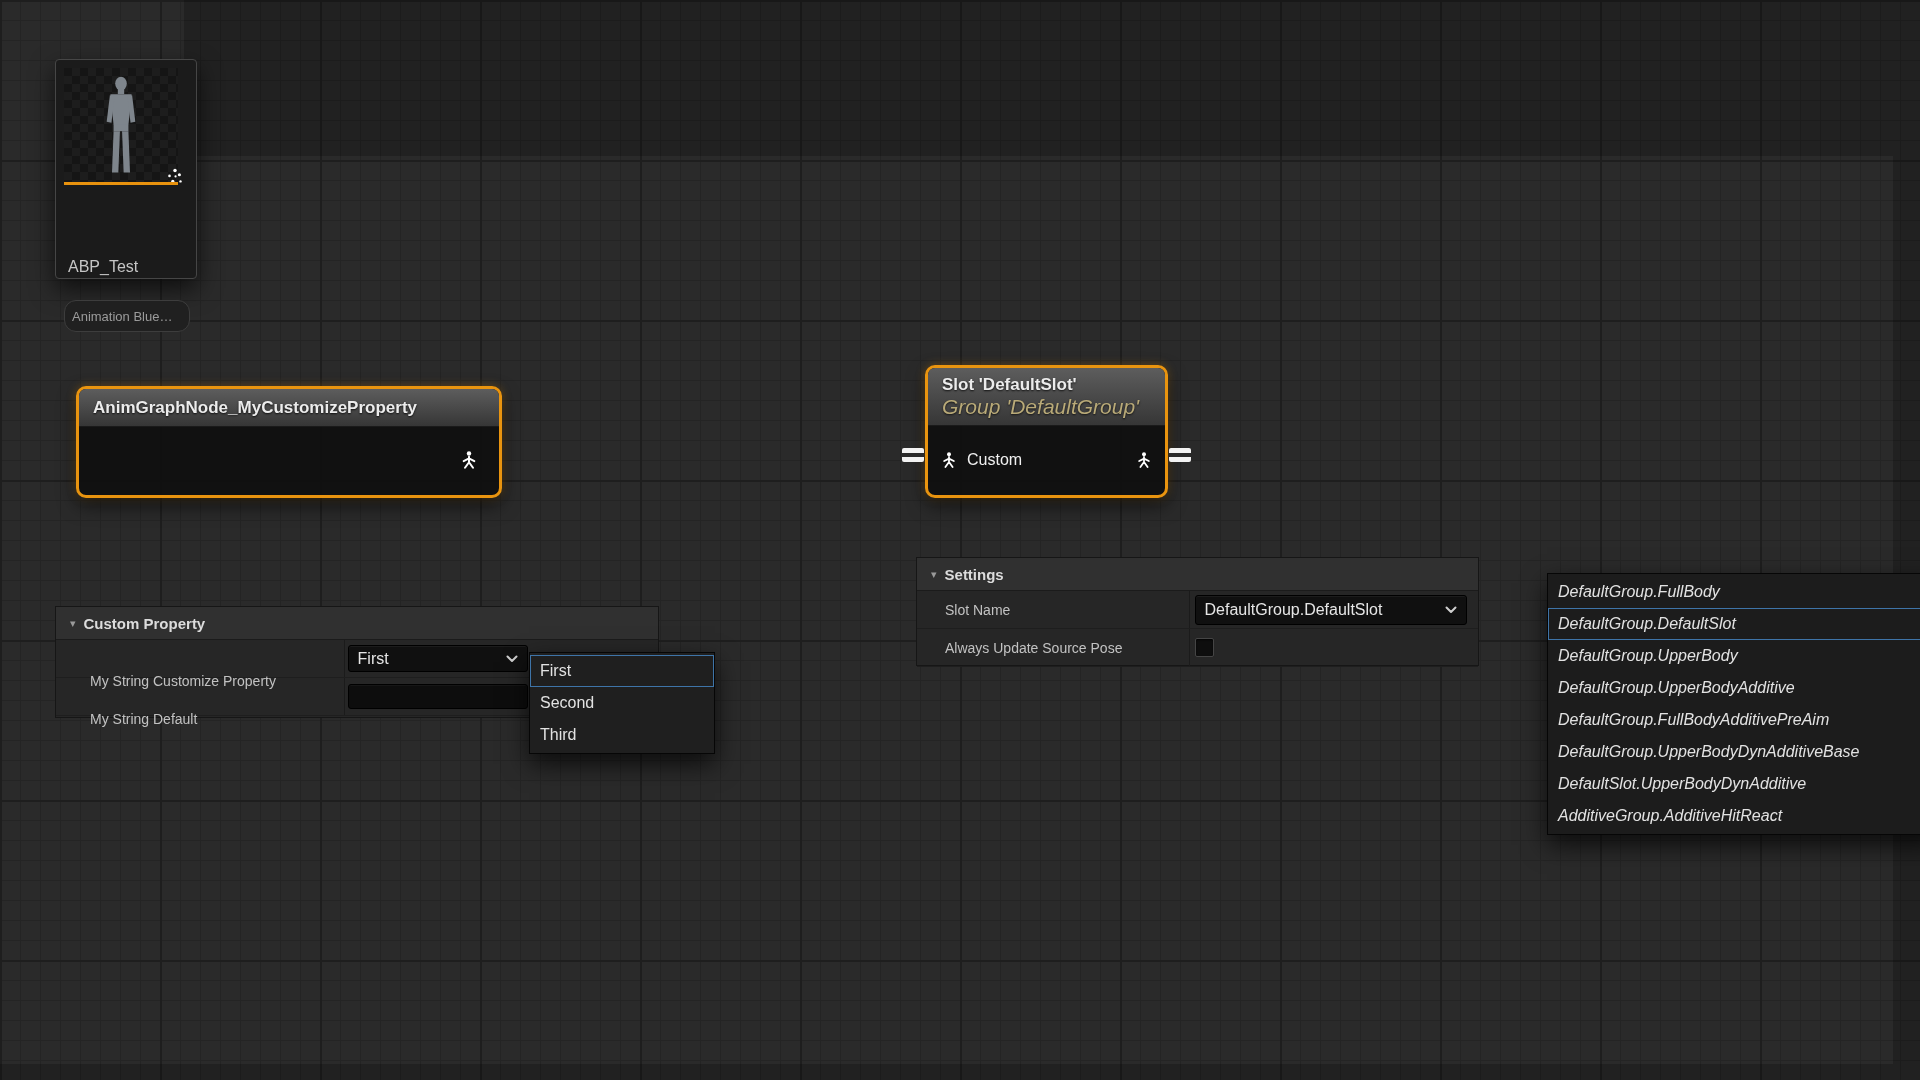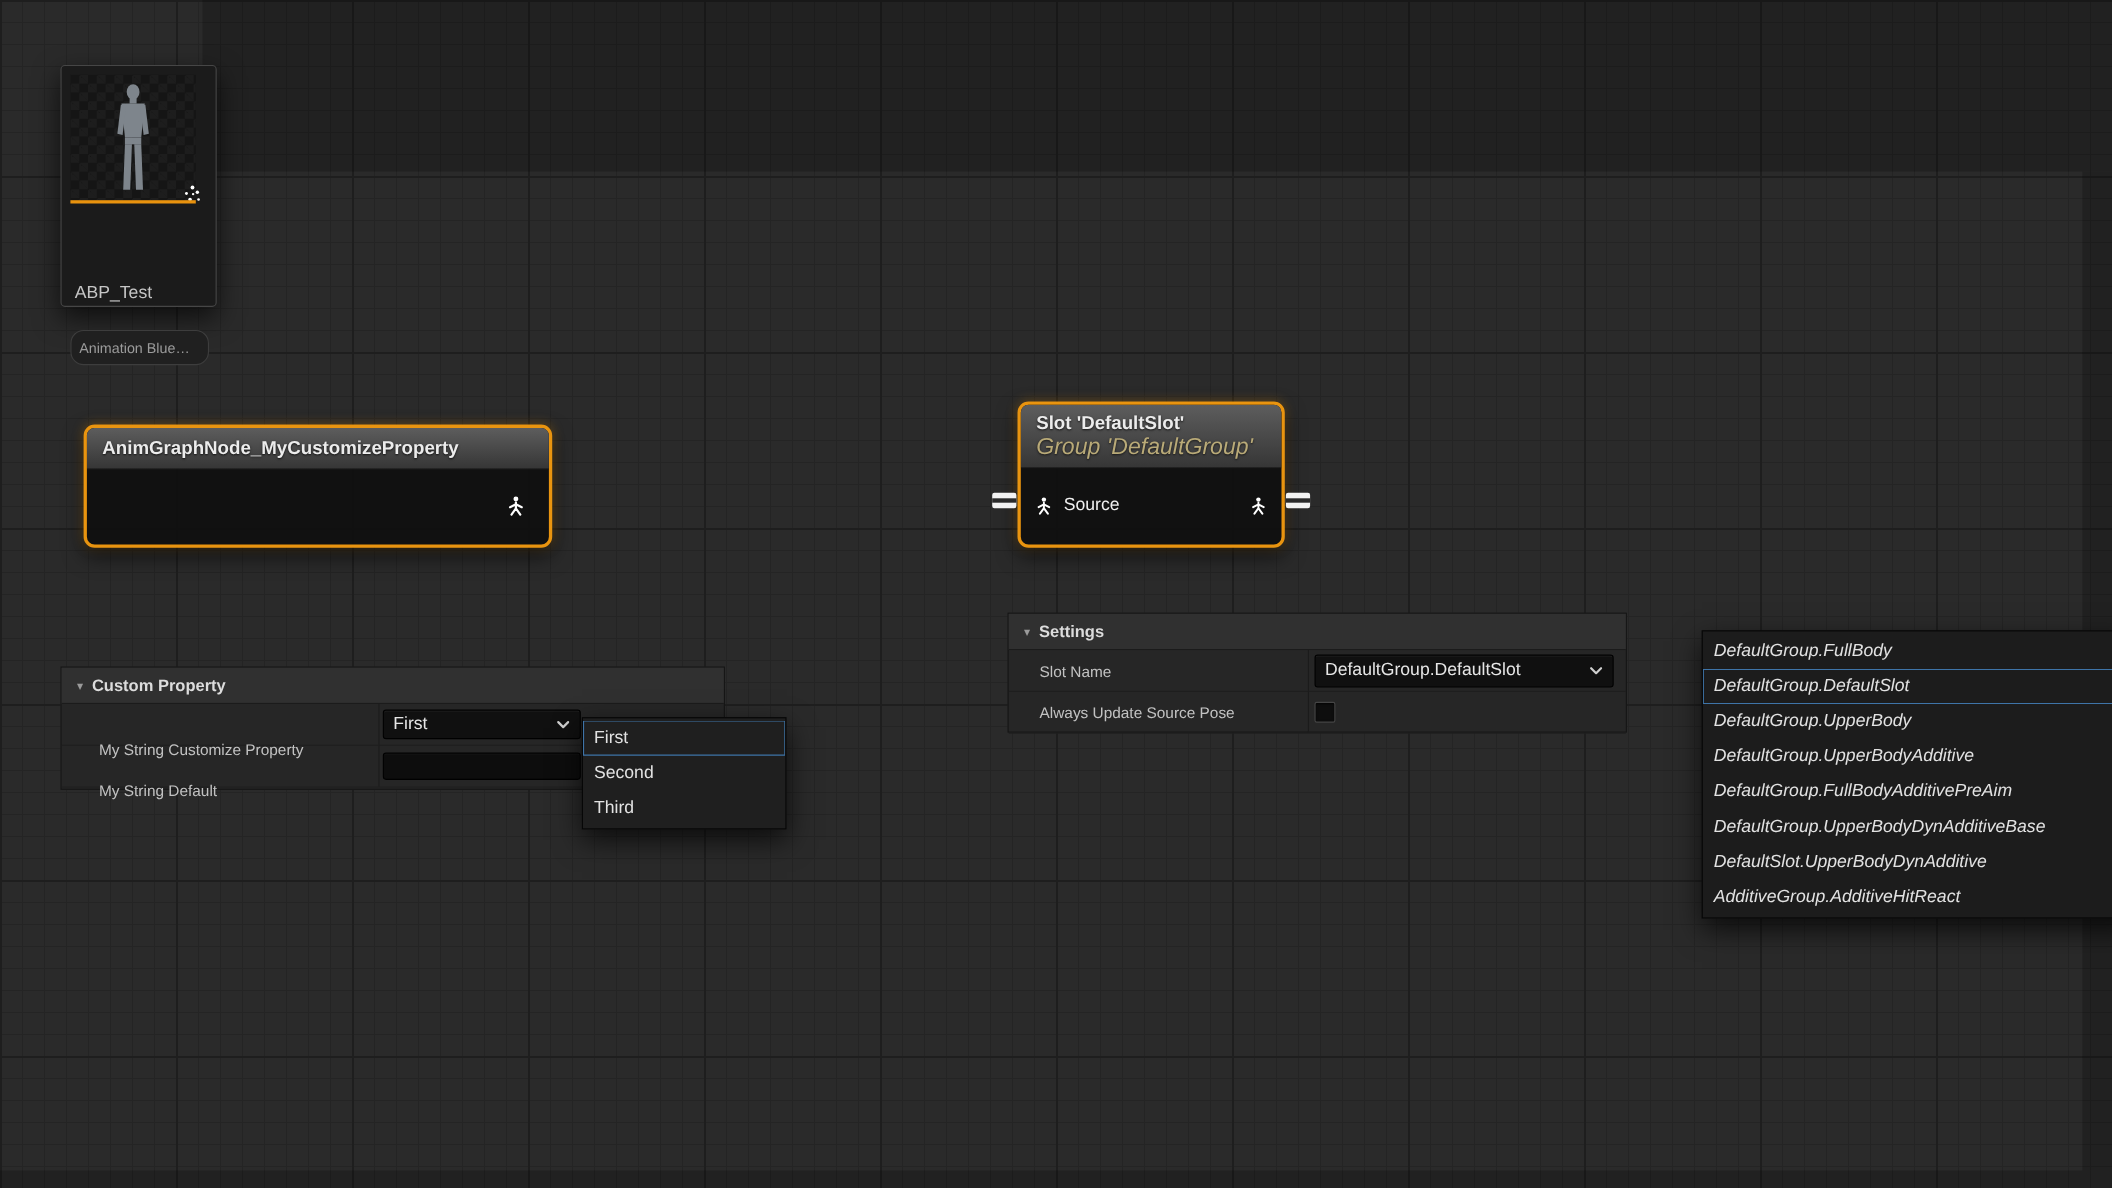--- a/index.html
+++ b/index.html
@@ -201,21 +201,21 @@
     <div class="node-header">
       <div class="node-title">Slot 'DefaultSlot'</div>
       <div class="node-subtitle">Group 'DefaultGroup'</div>
     </div>
     <div class="node-body">
       <div class="pin-group">
         <svg width="18" height="20" viewBox="0 0 18 18" fill="none" stroke="#ffffff" stroke-width="1.8" stroke-linecap="round">
           <circle cx="9" cy="3.2" r="2" fill="#ffffff" stroke="none"></circle>
           <path d="M9 6 v5 M9 7.6 L4.2 10 M9 7.6 L13.8 10 M9 11 L5.4 16 M9 11 L12.6 16"></path>
         </svg>
-        <span class="pin-label">Source</span>
+        <span class="pin-label">Custom</span>
       </div>
       <div class="pin-group">
         <svg width="18" height="20" viewBox="0 0 18 18" fill="none" stroke="#ffffff" stroke-width="1.8" stroke-linecap="round">
           <circle cx="9" cy="3.2" r="2" fill="#ffffff" stroke="none"></circle>
           <path d="M9 6 v5 M9 7.6 L4.2 10 M9 7.6 L13.8 10 M9 11 L5.4 16 M9 11 L12.6 16"></path>
         </svg>
       </div>
     </div>
   </div>
 

